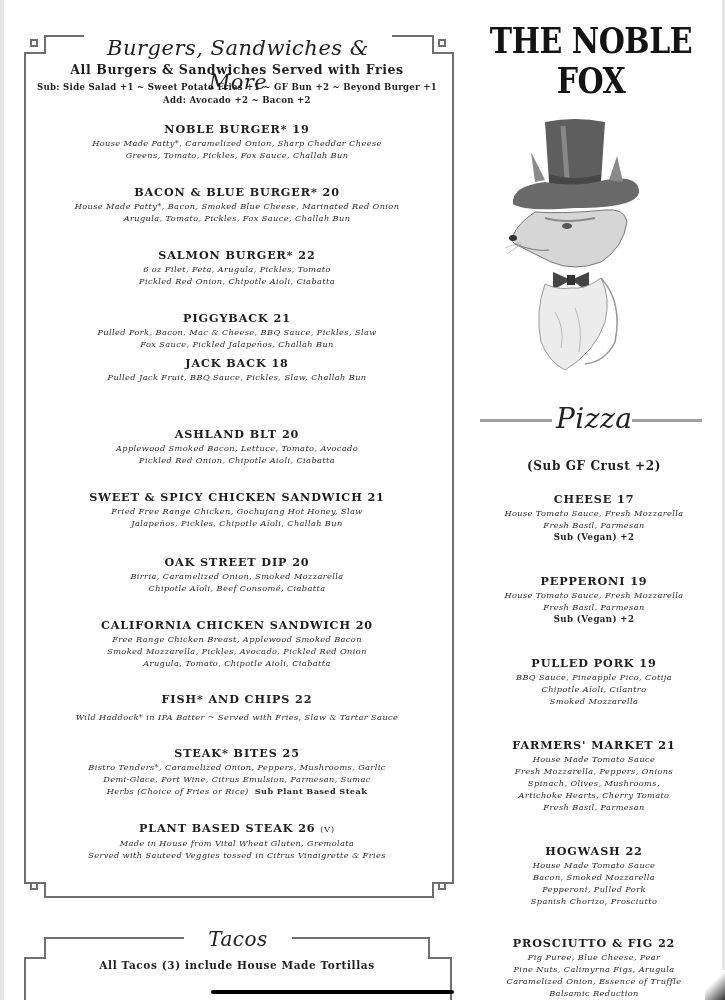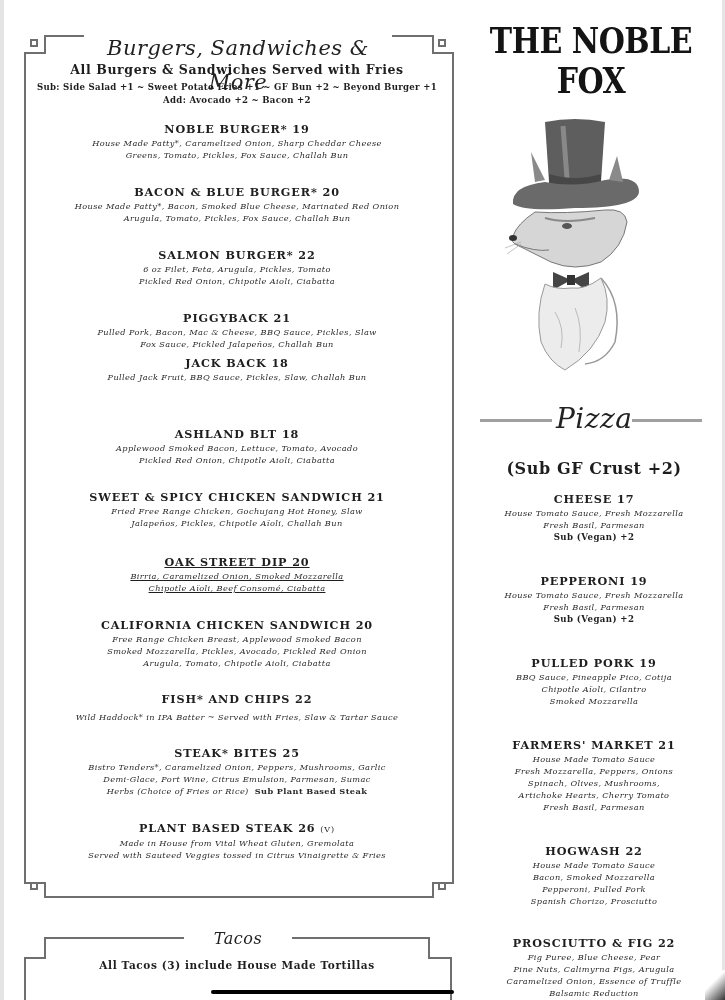--- a/index.html
+++ b/index.html
@@ -24,21 +24,21 @@
   .item-desc { font-style: italic; font-size: 8.2px; letter-spacing: 0.4px; line-height: 12px; color: #2a2a2a; }
   .item-desc .bold-inline { font-style: normal; font-weight: bold; margin-left: 6px; }
   .veg-tag { font-size: 8px; font-weight: normal; }
   .sub-note { font-weight: bold; font-size: 8.6px; letter-spacing: 0.4px; line-height: 12px; }
 
   .brand { position: absolute; left: 482px; top: 26px; width: 218px; text-align: center; font-family: "DejaVu Serif", serif; font-weight: bold; font-size: 30px; letter-spacing: -0.5px; color: #141414; transform: scaleY(1.15); }
 
   .fox-art { position: absolute; left: 505px; top: 112px; width: 140px; height: 270px; }
 
   .pizza-line { position: absolute; top: 419px; height: 3px; background: #a0a0a0; }
-  .pizza-sub { position: absolute; left: 478px; width: 232px; top: 459px; text-align: center; font-weight: bold; font-size: 16px; letter-spacing: 0.6px; }
+  .pizza-sub { position: absolute; left: 478px; width: 232px; top: 459px; text-align: center; font-weight: bold; font-size: 12px; letter-spacing: 0.6px; }
 
   .right-item { position: absolute; left: 478px; width: 232px; text-align: center; }
 
   .tacos-intro { position: absolute; left: 32px; width: 410px; top: 959px; text-align: center; font-weight: bold; font-size: 10.5px; letter-spacing: 0.6px; }
 
   .scroll-indicator { position: absolute; left: 211px; top: 990px; width: 243px; height: 4px; border-radius: 2px; background: #000; }
   .corner-curl { position: absolute; right: 0; bottom: 0; width: 20px; height: 30px; border-top-left-radius: 20px; background: linear-gradient(135deg, #fff 40%, #333 100%); }
 </style>
 </head>
 <body>
@@ -101,32 +101,32 @@
   <div class="item-desc">Pulled Pork, Bacon, Mac &amp; Cheese, BBQ Sauce, Pickles, Slaw</div>
   <div class="item-desc">Fox Sauce, Pickled Jalapeños, Challah Bun</div>
 </div>
 
 <div class="item left-col" style="top:356px;">
   <div class="item-name">JACK BACK  18</div>
   <div class="item-desc">Pulled Jack Fruit, BBQ Sauce, Pickles, Slaw, Challah Bun</div>
 </div>
 
 <div class="item left-col" style="top:427px;">
-  <div class="item-name">ASHLAND BLT  18</div>
+  <div class="item-name">ASHLAND BLT  20</div>
   <div class="item-desc">Applewood Smoked Bacon, Lettuce, Tomato, Avocado</div>
   <div class="item-desc">Pickled Red Onion, Chipotle Aioli, Ciabatta</div>
 </div>
 
 <div class="item left-col" style="top:490px;">
   <div class="item-name">SWEET &amp; SPICY CHICKEN SANDWICH  21</div>
   <div class="item-desc">Fried Free Range Chicken, Gochujang Hot Honey, Slaw</div>
   <div class="item-desc">Jalapeños, Pickles, Chipotle Aïoli, Challah Bun</div>
 </div>
 
-<div class="item left-col" style="top:555px;text-decoration:underline;">
+<div class="item left-col" style="top:555px;">
   <div class="item-name">OAK STREET DIP  20</div>
   <div class="item-desc">Birria, Caramelized Onion, Smoked Mozzarella</div>
   <div class="item-desc">Chipotle Aïoli, Beef Consomé, Ciabatta</div>
 </div>
 
 <div class="item left-col" style="top:618px;">
   <div class="item-name">CALIFORNIA CHICKEN SANDWICH  20</div>
   <div class="item-desc">Free Range Chicken Breast, Applewood Smoked Bacon</div>
   <div class="item-desc">Smoked Mozzarella, Pickles, Avocado, Pickled Red Onion</div>
   <div class="item-desc">Arugula, Tomato, Chipotle Aioli, Ciabatta</div>
@@ -153,21 +153,21 @@
 <div>
   <div class="frame-line" style="left:44px; top:937px; width:140px; height:2px;"></div>
   <div class="frame-line" style="left:292px; top:937px; width:138px; height:2px;"></div>
   <div class="frame-line" style="left:44px; top:937px; width:2px; height:22px;"></div>
   <div class="frame-line" style="left:428px; top:937px; width:2px; height:22px;"></div>
   <div class="frame-line" style="left:24px; top:957px; width:22px; height:2px;"></div>
   <div class="frame-line" style="left:428px; top:957px; width:24px; height:2px;"></div>
   <div class="frame-line" style="left:24px; top:957px; width:2px; height:43px;"></div>
   <div class="frame-line" style="left:450px; top:957px; width:2px; height:43px;"></div>
 </div>
-<div class="script-title" style="left:186px; top:924px; width:104px; font-size:16px; line-height:30px;">Tacos</div>
+<div class="script-title" style="left:186px; top:924px; width:104px; font-size:20px; line-height:30px;">Tacos</div>
 <div class="tacos-intro">All Tacos (3) include House Made Tortillas</div>
 
 <div class="brand">THE NOBLE FOX</div>
 
 <div class="fox-art">
   <svg width="140" height="270" viewBox="0 0 140 270">
 
     <path d="M40 10 Q70 4 100 10 L96 70 Q70 76 44 70 Z" fill="#5e5e5e"></path>
     <path d="M58 14 L62 66" stroke="#9a9a9a" stroke-width="5" opacity="0.7"></path>
 

